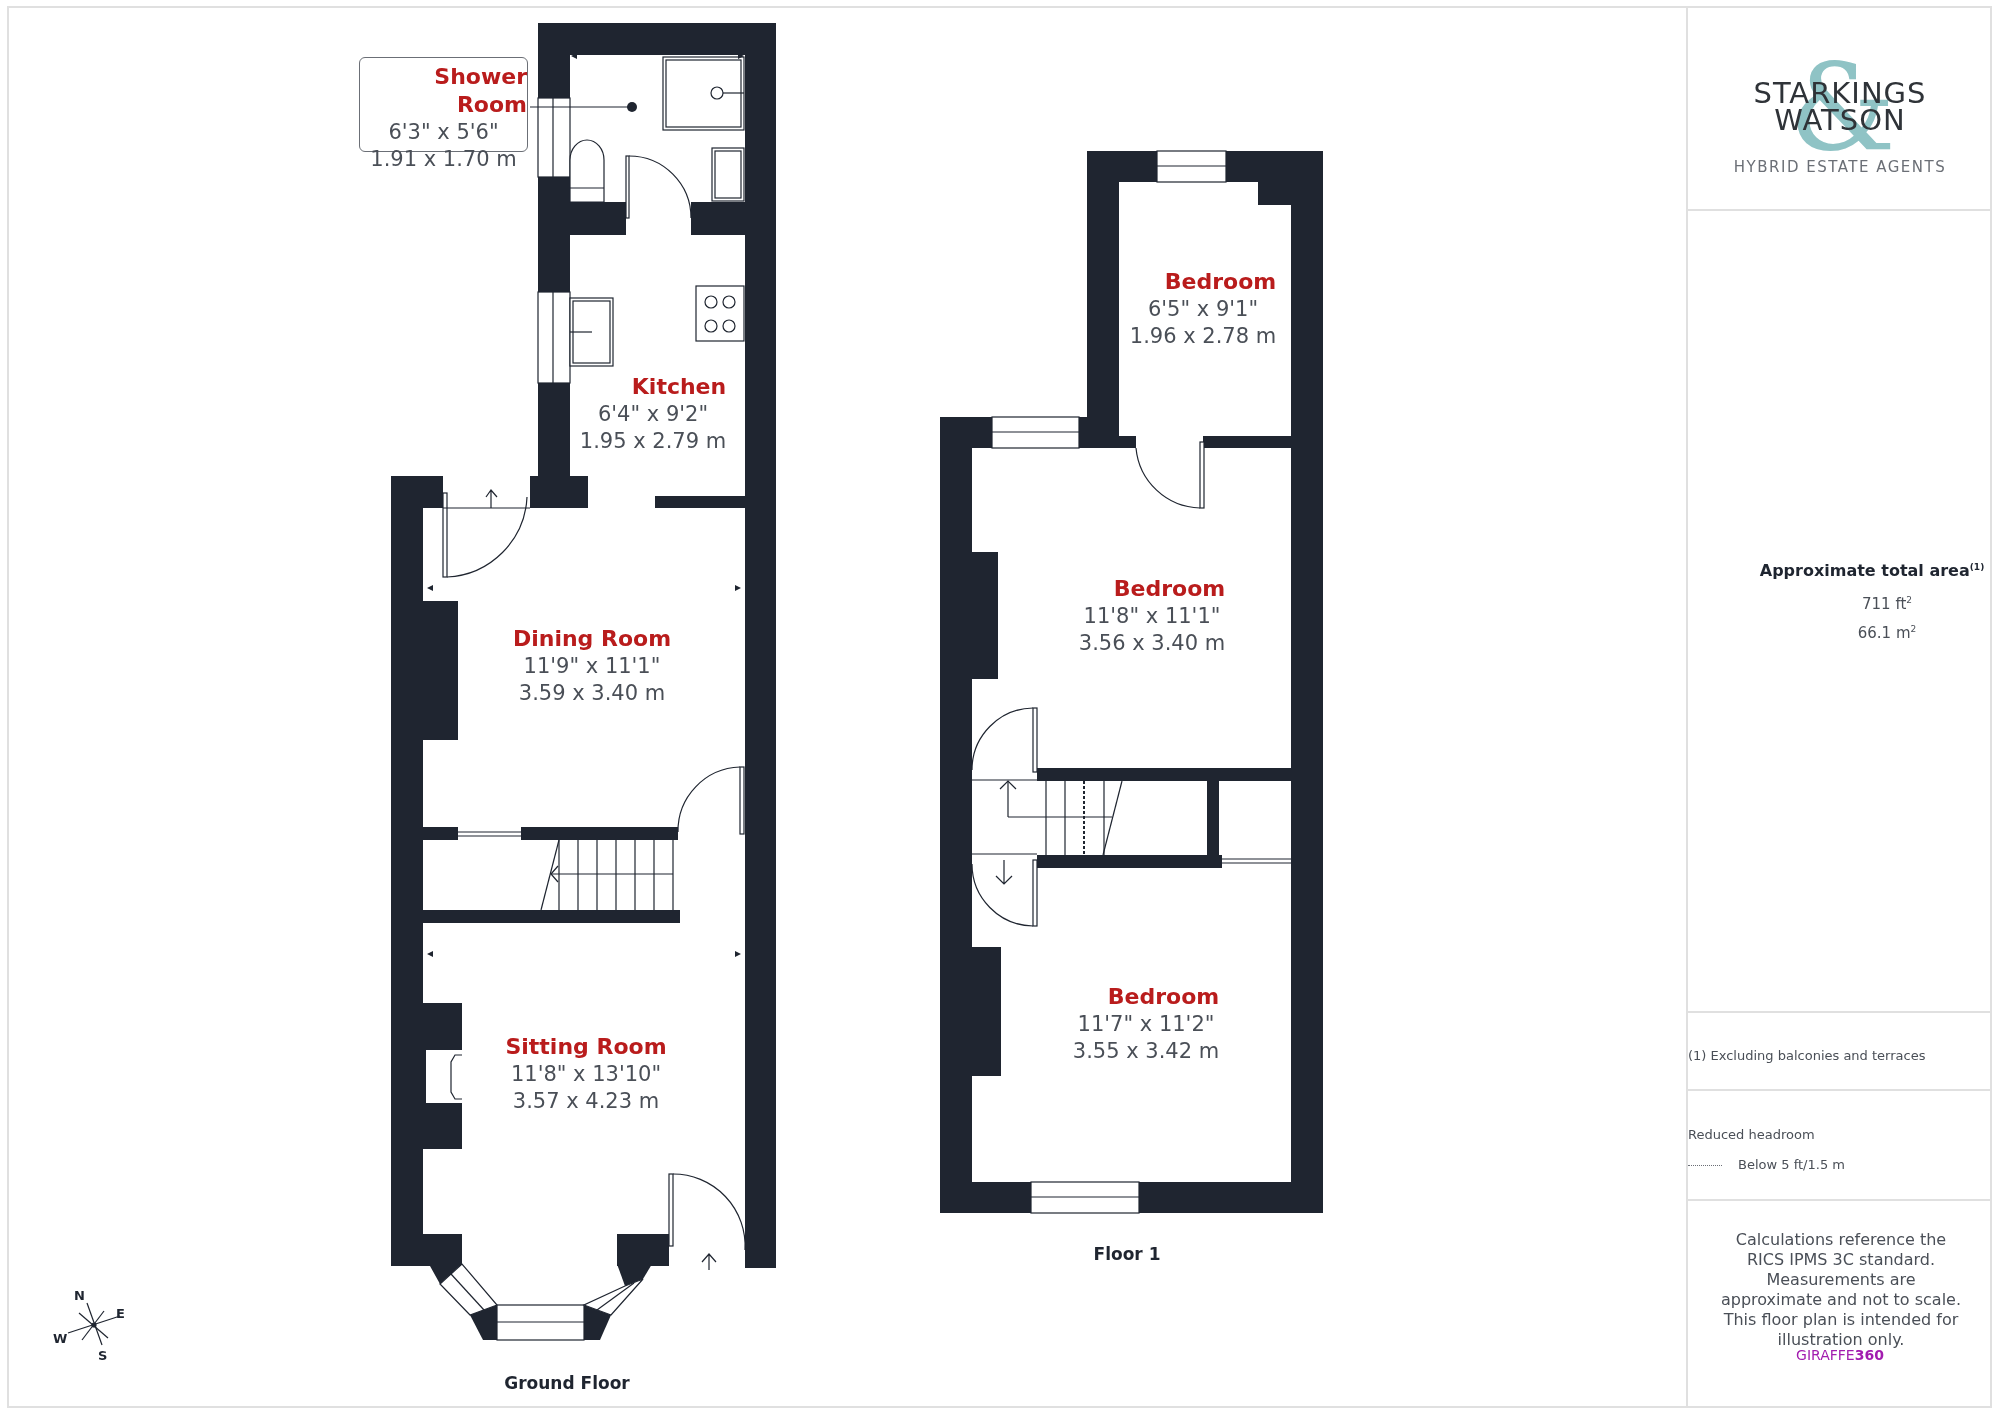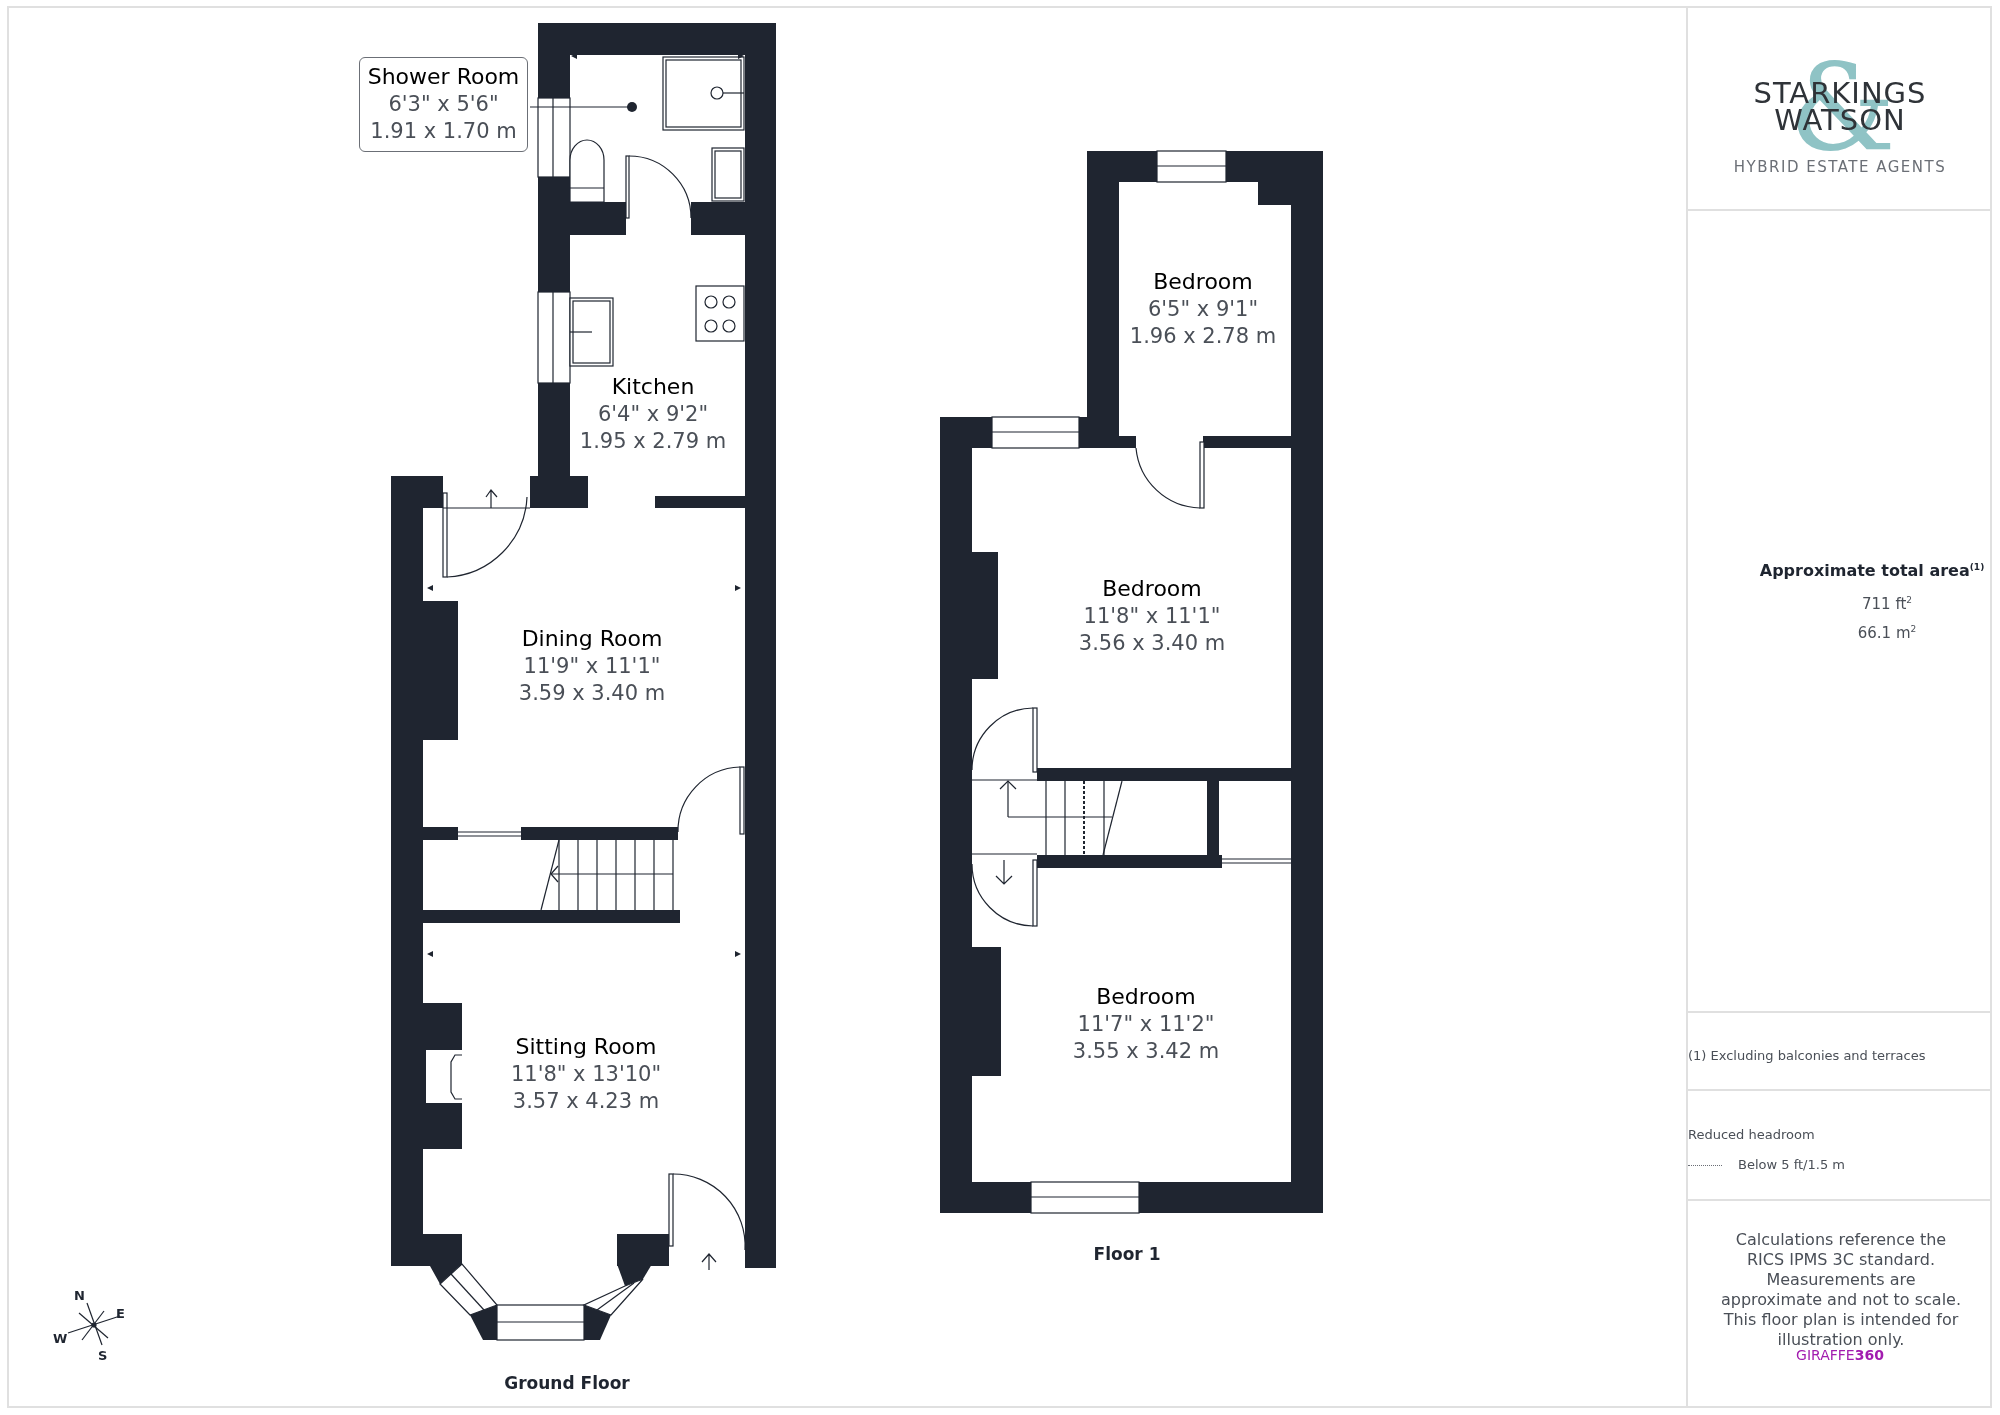--- a/index.html
+++ b/index.html
@@ -2,21 +2,21 @@
 <html><head>
 <meta charset="utf-8">
 <style>
   html, body { margin:0; padding:0; background:#ffffff; }
   body { width:2000px; height:1415px; position:relative; overflow:hidden; font-family:"DejaVu Sans", sans-serif; color:#1f2530; }
   .frame { position:absolute; left:7px; top:6px; width:1985px; height:1402px; border:2px solid #e0e0e0; box-sizing:border-box; }
   .panel { position:absolute; left:1686px; top:6px; width:306px; height:1402px; border-left:2px solid #e0e0e0; box-sizing:border-box; }
   .panel-sep { position:absolute; left:0; width:100%; height:0; border-top:2px solid #e0e0e0; }
   .plan-svg { position:absolute; left:0; top:0; }
   .room-label { position:absolute; text-align:center; transform:translateX(-50%); white-space:nowrap; }
-  .room-name { font-weight:normal; font-size:22px; color:#000000; line-height:28px; }
+  .room-name { font-weight:bold; font-size:22px; color:#b91c1c; line-height:28px;text-align:right; }
   .room-dim { font-size:21px; color:#4a4f57; line-height:27px; }
   .callout { position:absolute; left:359px; top:57px; width:169px; height:95px; border:1.5px solid #6b6f76; border-radius:6px; box-sizing:border-box; text-align:center; background:#fff; padding-top:5px; }
   .floor-label { position:absolute; font-weight:bold; font-size:17px; color:#1f2530; transform:translateX(-50%); white-space:nowrap; }
   .compass-letter { position:absolute; font-weight:bold; font-size:13px; color:#1f2530; }
   .logo { position:absolute; left:0; top:0; width:100%; height:203px; }
   .logo-amp { position:absolute; left:101px; top:42px; font-size:120px; color:#8fc3c5; font-family:"DejaVu Serif", serif; line-height:120px; }
   .logo-line { position:absolute; width:100%; text-align:center; font-size:29px; letter-spacing:1px; color:#2f3338; line-height:30px; }
   .logo-tag { position:absolute; width:100%; text-align:center; font-size:15px; letter-spacing:1.5px; color:#6b6f76; top:152px; }
   .area-title { position:absolute; top:555px; width:100%; text-align:center; font-weight:bold; font-size:16px; color:#1f2530;margin-left:32px; }
   .area-title sup { font-size:9px; }

